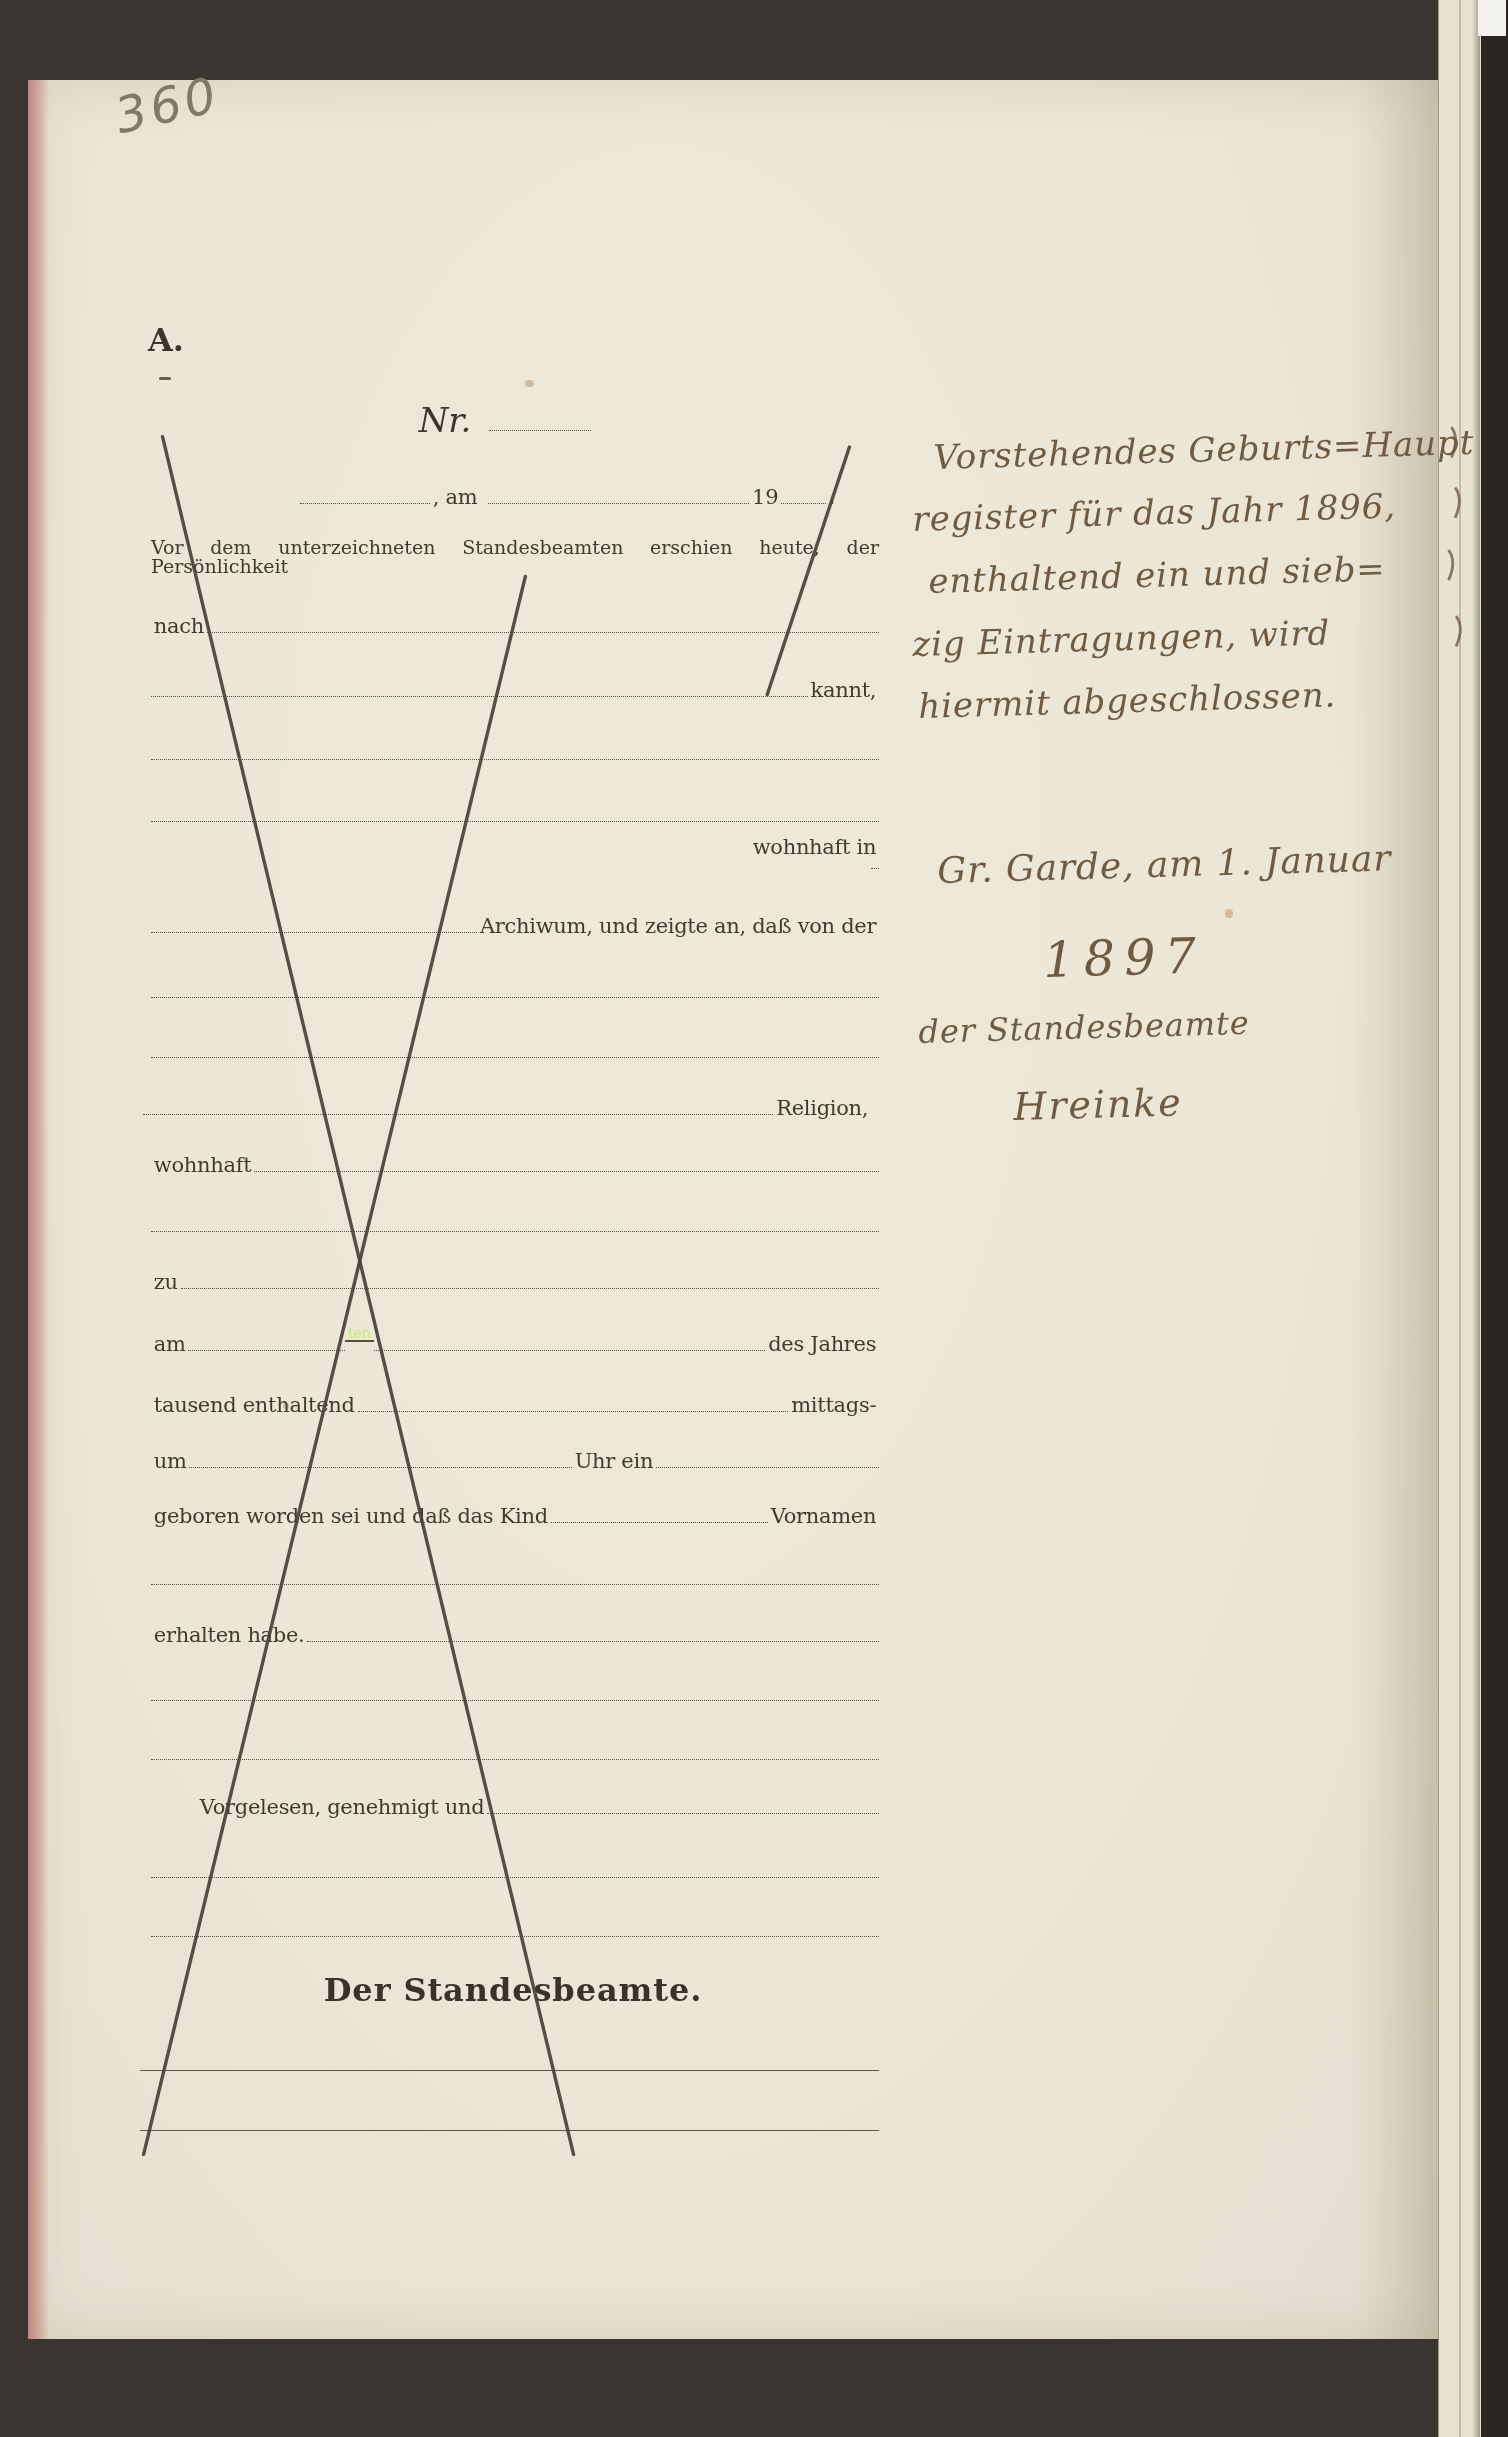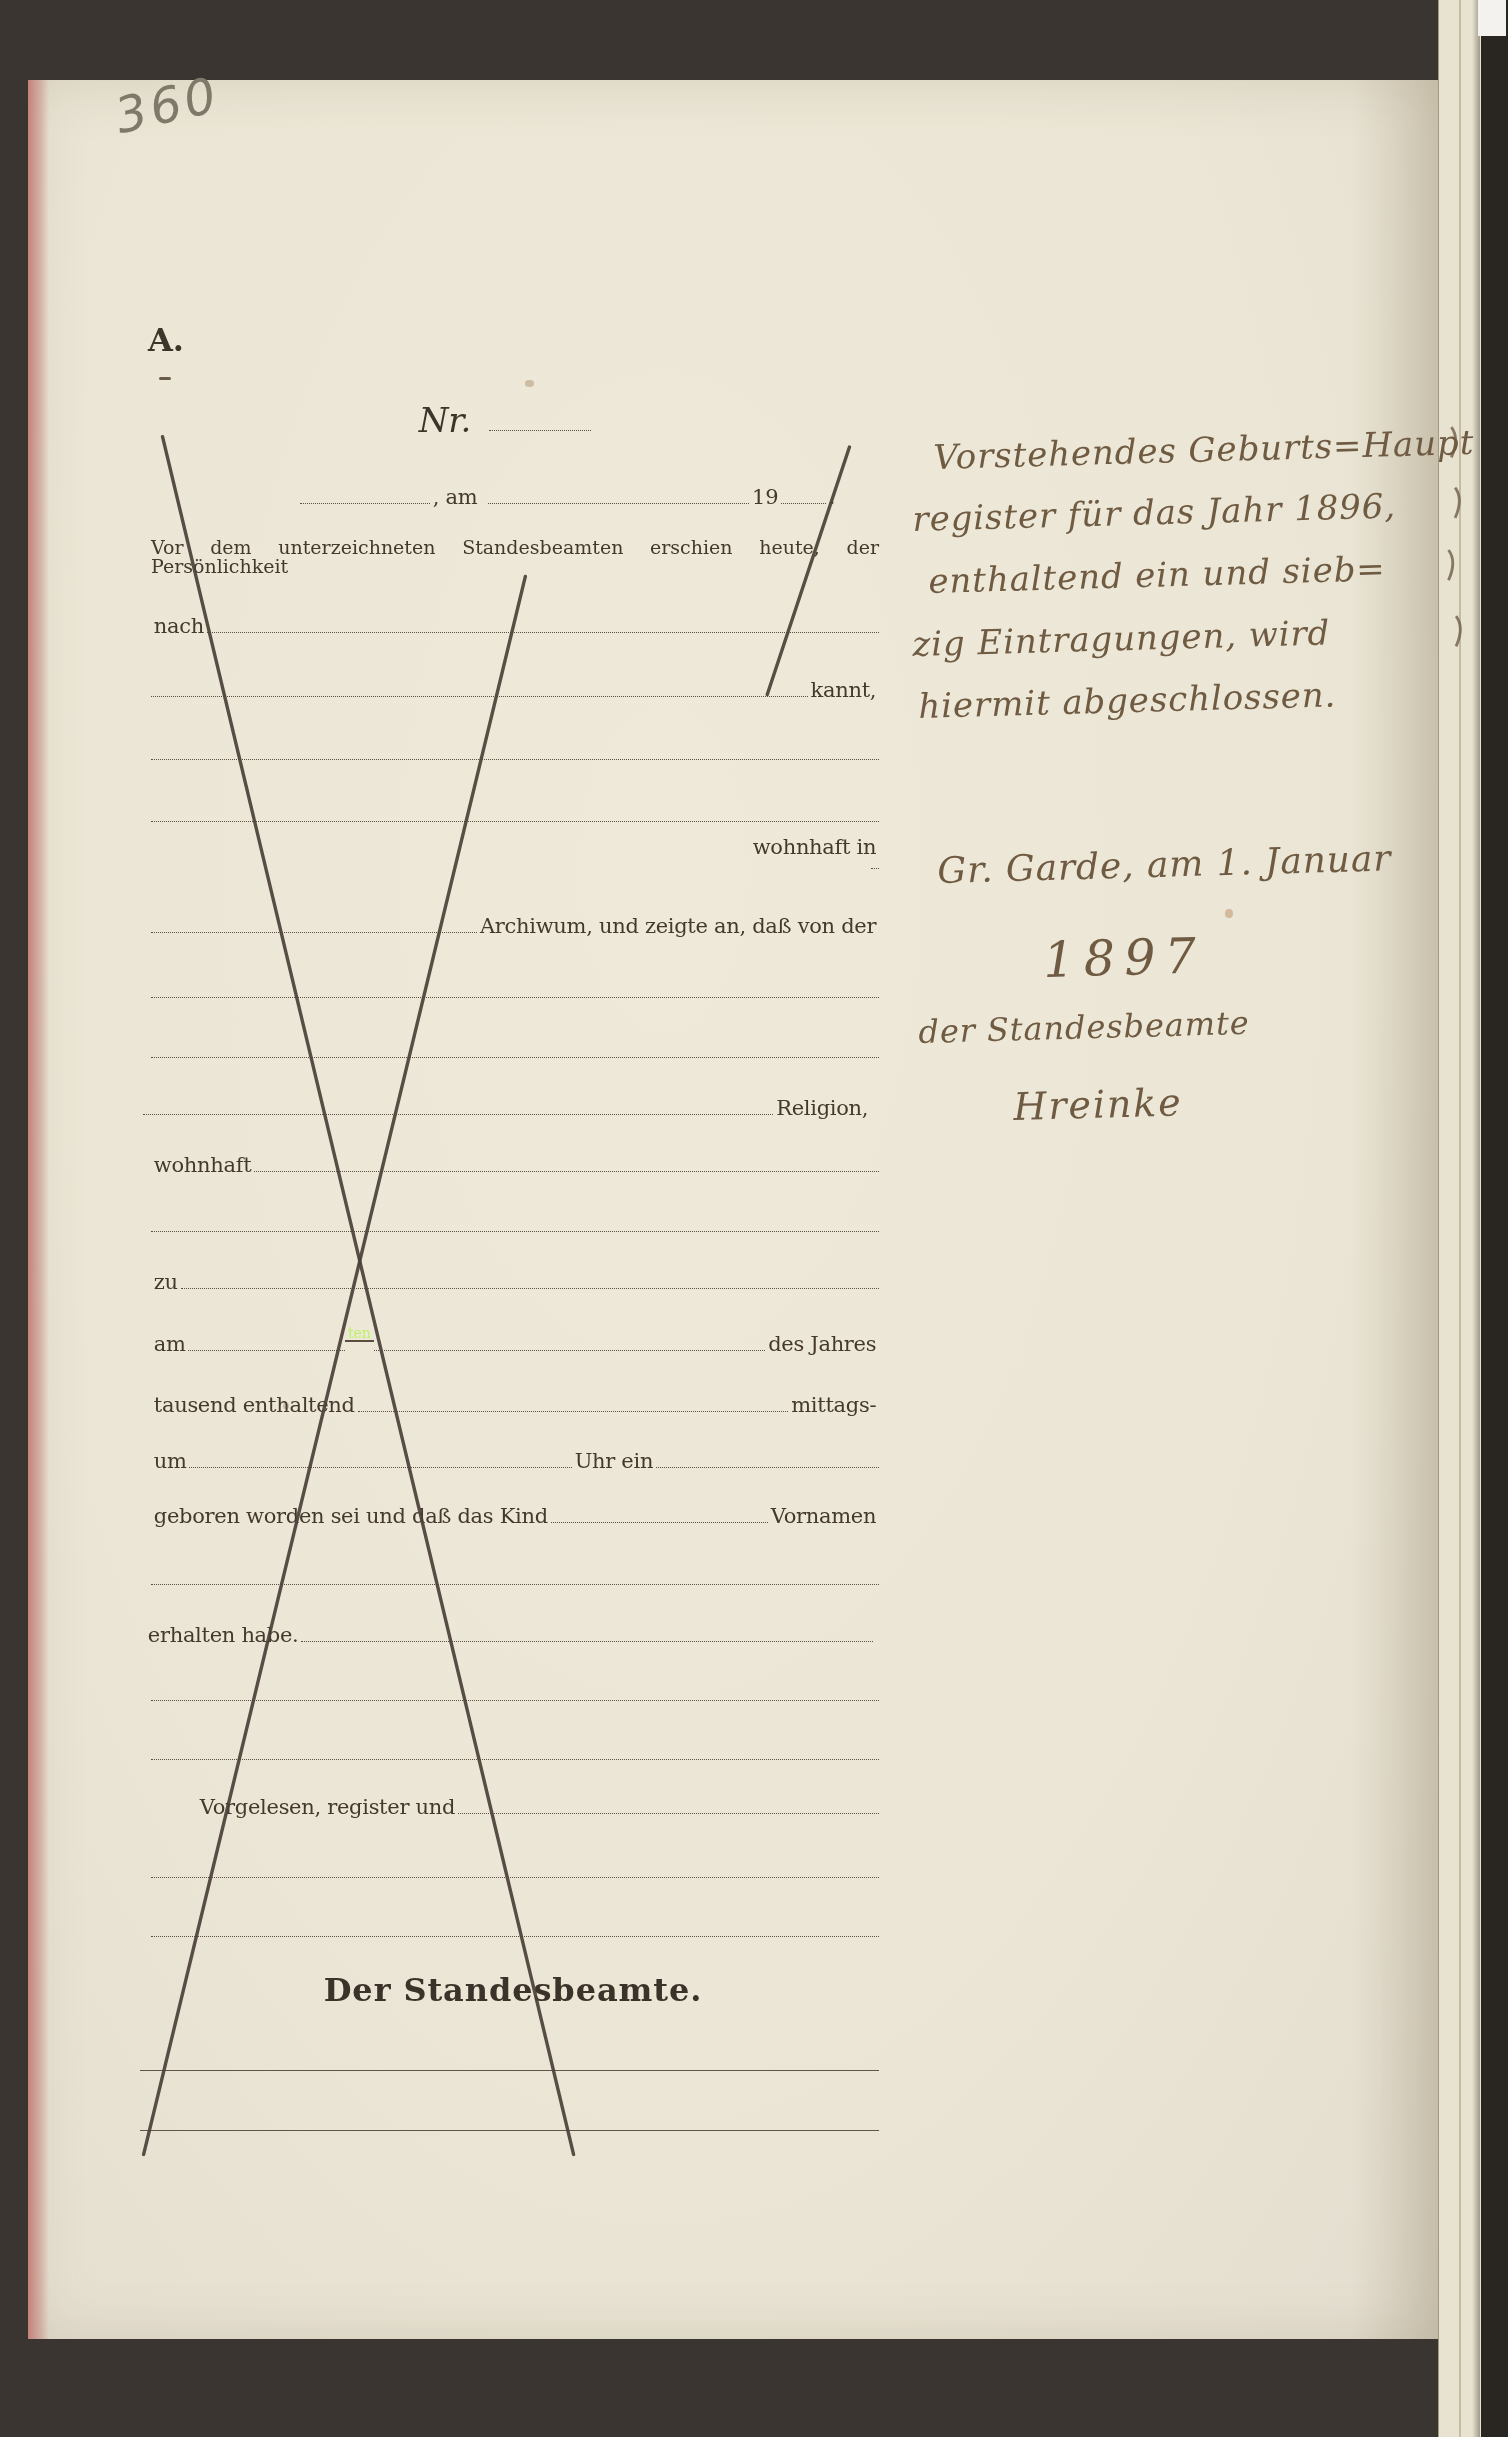--- a/index.html
+++ b/index.html
@@ -156,32 +156,32 @@
         <span class="dots gr" style="flex-grow: 7;"></span>
       </div>
       <div class="form-row" style="left: 151px; top: 1491px; width: 728px;">
         <span class="ftext">geboren worden sei und daß das Kind</span>
         <span class="dots gr" style="flex-grow: 1;"></span>
         <span class="ftext">Vornamen</span>
       </div>
       <div class="form-row" style="left: 151px; top: 1553px; width: 728px;">
         <span class="dots gr" style="flex-grow: 1;"></span>
       </div>
-      <div class="form-row" style="left: 145px; top: 1610px; width: 728px;">
+      <div class="form-row" style="left: 151px; top: 1610px; width: 728px;">
         <span class="ftext">erhalten habe.</span>
         <span class="dots gr" style="flex-grow: 1;"></span>
       </div>
       <div class="form-row" style="left: 151px; top: 1669px; width: 728px;">
         <span class="dots gr" style="flex-grow: 1;"></span>
       </div>
       <div class="form-row" style="left: 151px; top: 1728px; width: 728px;">
         <span class="dots gr" style="flex-grow: 1;"></span>
       </div>
       <div class="form-row" style="left: 197px; top: 1782px; width: 682px;">
-        <span class="ftext">Vorgelesen, register und</span>
+        <span class="ftext">Vorgelesen, genehmigt und</span>
         <span class="dots gr" style="flex-grow: 1;"></span>
       </div>
       <div class="form-row" style="left: 151px; top: 1846px; width: 728px;">
         <span class="dots gr" style="flex-grow: 1;"></span>
       </div>
       <div class="form-row" style="left: 151px; top: 1905px; width: 728px;">
         <span class="dots gr" style="flex-grow: 1;"></span>
       </div>
       <div class="form-row solidrule" style="left: 140px; top: 2039px; width: 739px;">
         <span class="dots gr" style="flex-grow: 1;"></span>

